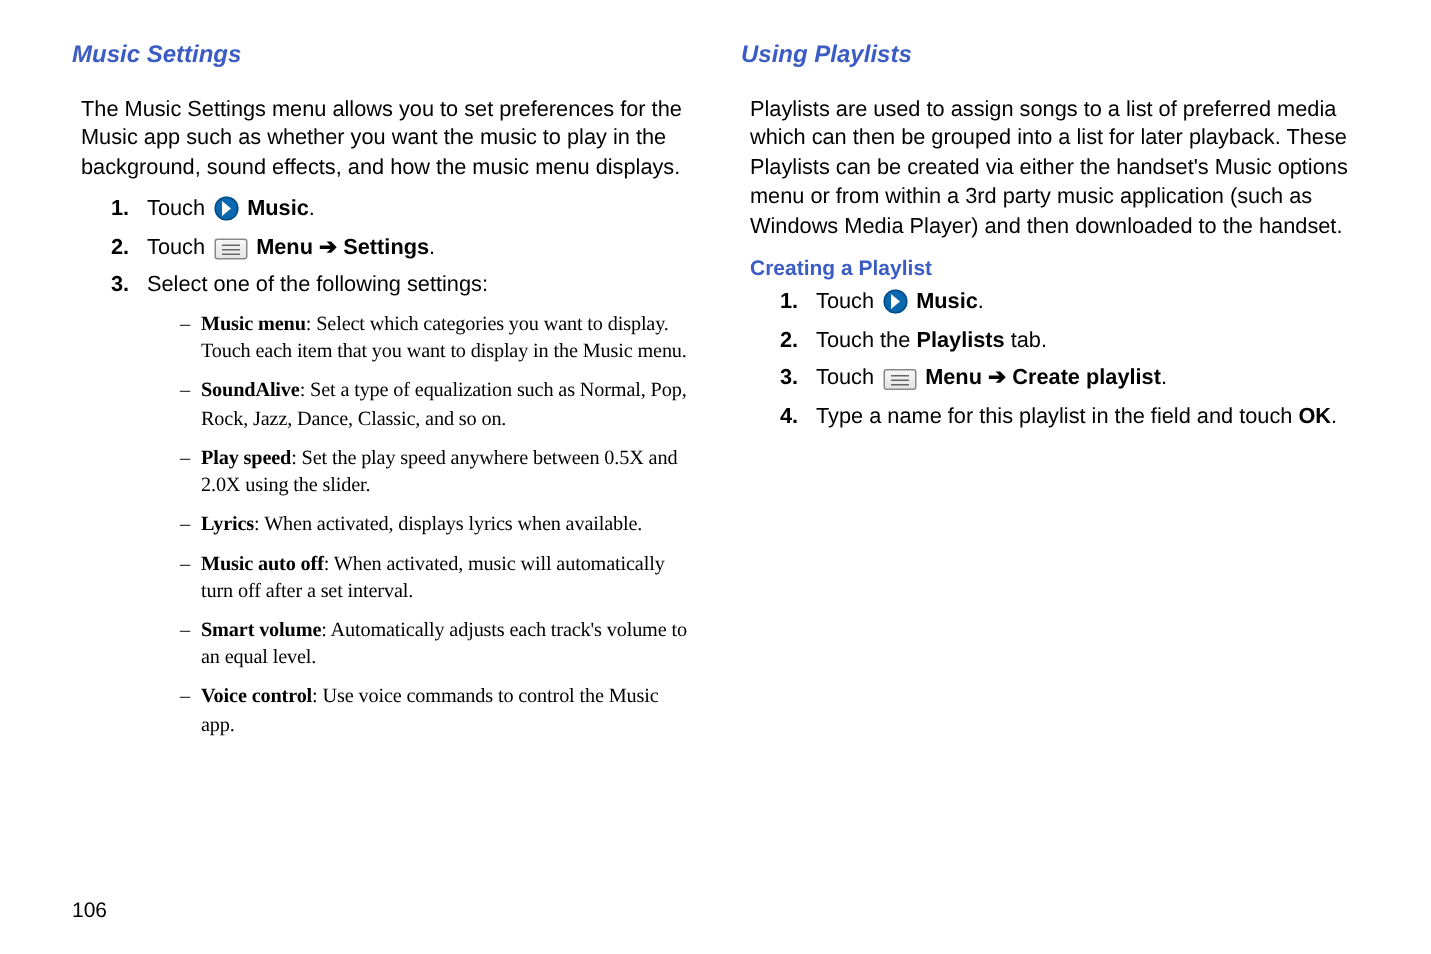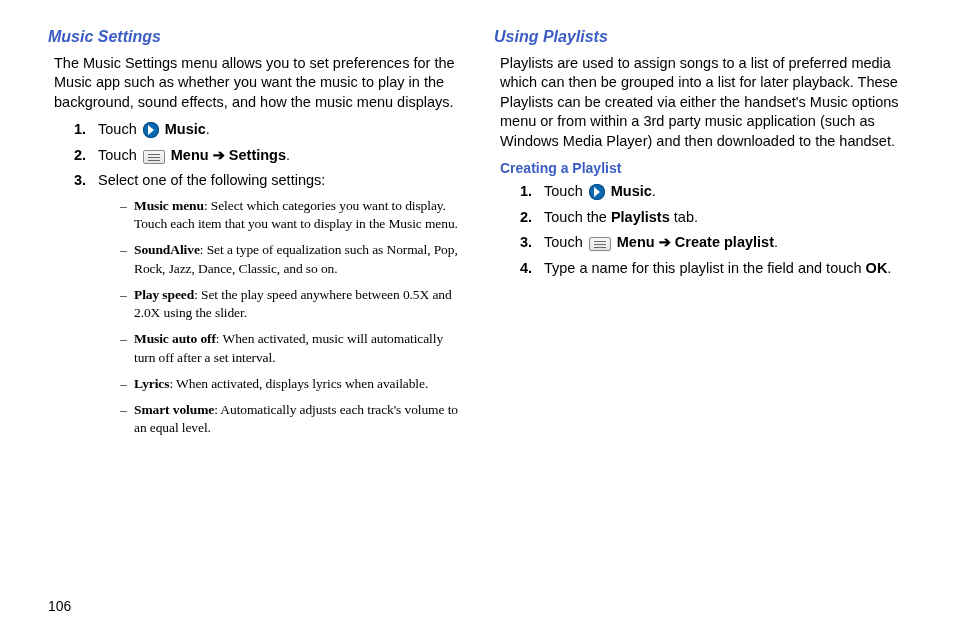--- a/index.html
+++ b/index.html
@@ -14,21 +14,21 @@
     line-height: 1.35;
     position: relative;
   }
   .cols { display: flex; gap: 34px; }
   .col { flex: 1; }
   .section-heading {
     color: #3b5cc4;
     font-weight: bold;
     font-style: italic;
     font-size: 16px;
-    margin-bottom: 6px;
+    margin-bottom: 16px;
   }
   .sub-heading {
     color: #3b5cc4;
     font-weight: bold;
     font-size: 14px;
     margin: 0 0 4px 6px;
   }
   .intro {
     margin: 0 0 8px 6px;
   }
@@ -102,23 +102,24 @@
         <span class="icon-inline menu-icon"></span>
         <b>Menu</b><span class="arrow"> ➔ </span><b>Settings</b><span>.</span>
       </li>
       <li>
         <span class="num">3.</span>
         <span>Select one of the following settings:</span>
         <ul class="bullets condensed">
           <li><b>Music menu</b><span>: Select which categories you want to display. Touch each item that you want to display in the Music menu.</span></li>
           <li><b>SoundAlive</b><span>: Set a type of equalization such as Normal, Pop, Rock, Jazz, Dance, Classic, and so on.</span></li>
           <li><b>Play speed</b><span>: Set the play speed anywhere between 0.5X and 2.0X using the slider.</span></li>
+          <li><b>Lyrics</b><span>: When activated, displays lyrics when available.</span></li>
           <li><b>Music auto off</b><span>: When activated, music will automatically turn off after a set interval.</span></li>
-          <li><b>Lyrics</b><span>: When activated, displays lyrics when available.</span></li>
           <li><b>Smart volume</b><span>: Automatically adjusts each track's volume to an equal level.</span></li>
+          <li><b>Voice control</b><span>: Use voice commands to control the Music app.</span></li>
         </ul>
       </li>
     </ol>
   </div>
 
   <div class="col">
     <div class="section-heading">Using Playlists</div>
     <p class="intro">Playlists are used to assign songs to a list of preferred media which can then be grouped into a list for later playback. These Playlists can be created via either the handset's Music options menu or from within a 3rd party music application (such as Windows Media Player) and then downloaded to the handset.</p>
     <div class="sub-heading">Creating a Playlist</div>
     <ol class="steps">

